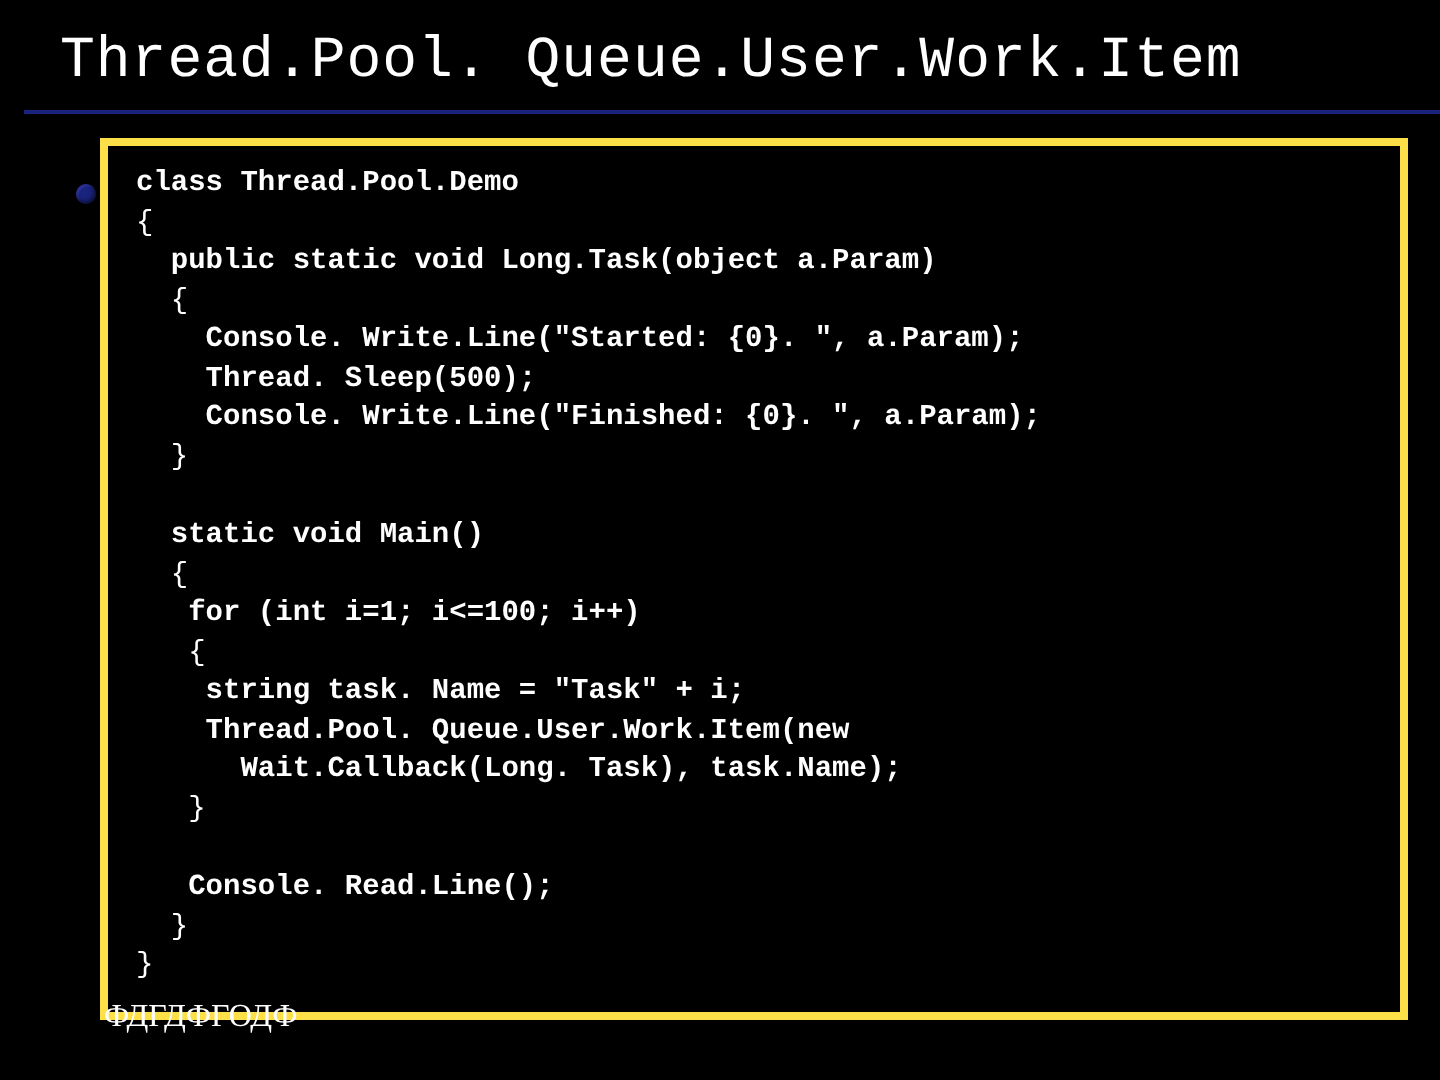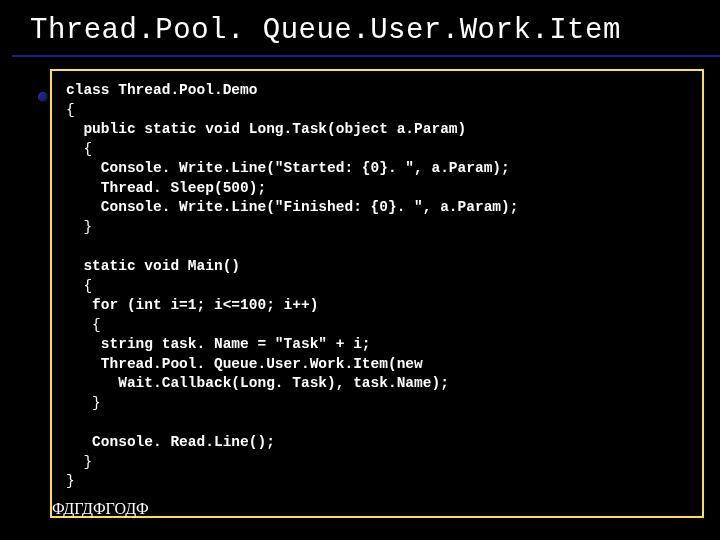--- a/index.html
+++ b/index.html
@@ -23,22 +23,22 @@
     padding: 14px 18px 8px 18px;
     letter-spacing: 0.5px;
   }
   .title-underline {
     height: 2px;
     background: #1a237e;
     margin: 0 0 0 0;
   }
   .code-box {
     margin: 12px 28px 0 38px;
-    border: 2px solid #fde047;
-    padding: 10px 14px 24px 14px;
+    border: 4px solid #fde047;
+    padding: 10px 14px 12px 14px;
     position: relative;
   }
   .code {
     font-family: "Courier New", monospace;
     font-size: 14.5px;
     line-height: 1.35;
     color: #ffffff;
     white-space: pre;
   }
   .code .kw { font-weight: bold; }

